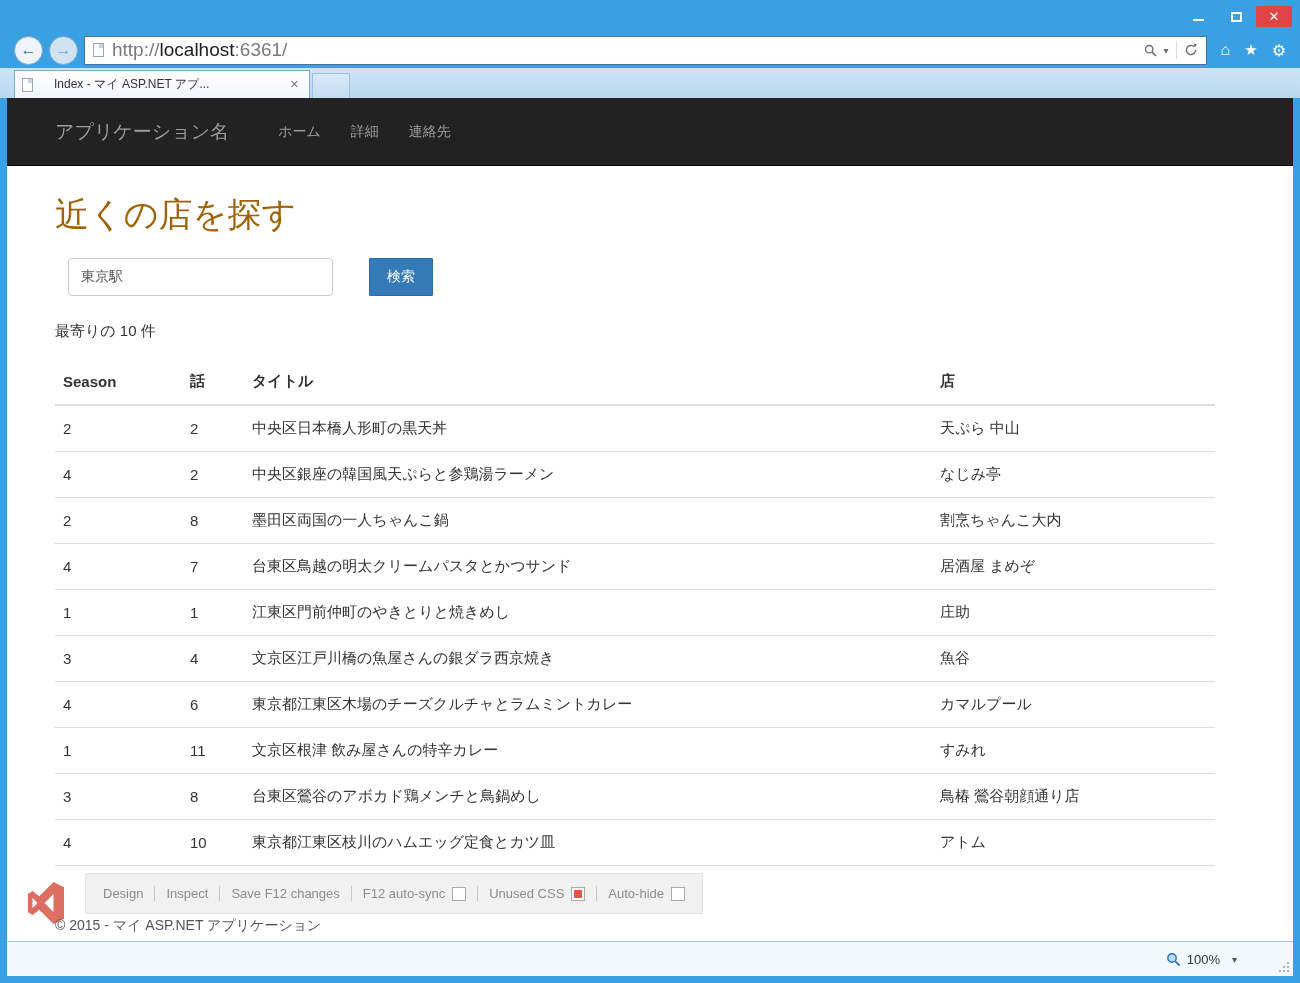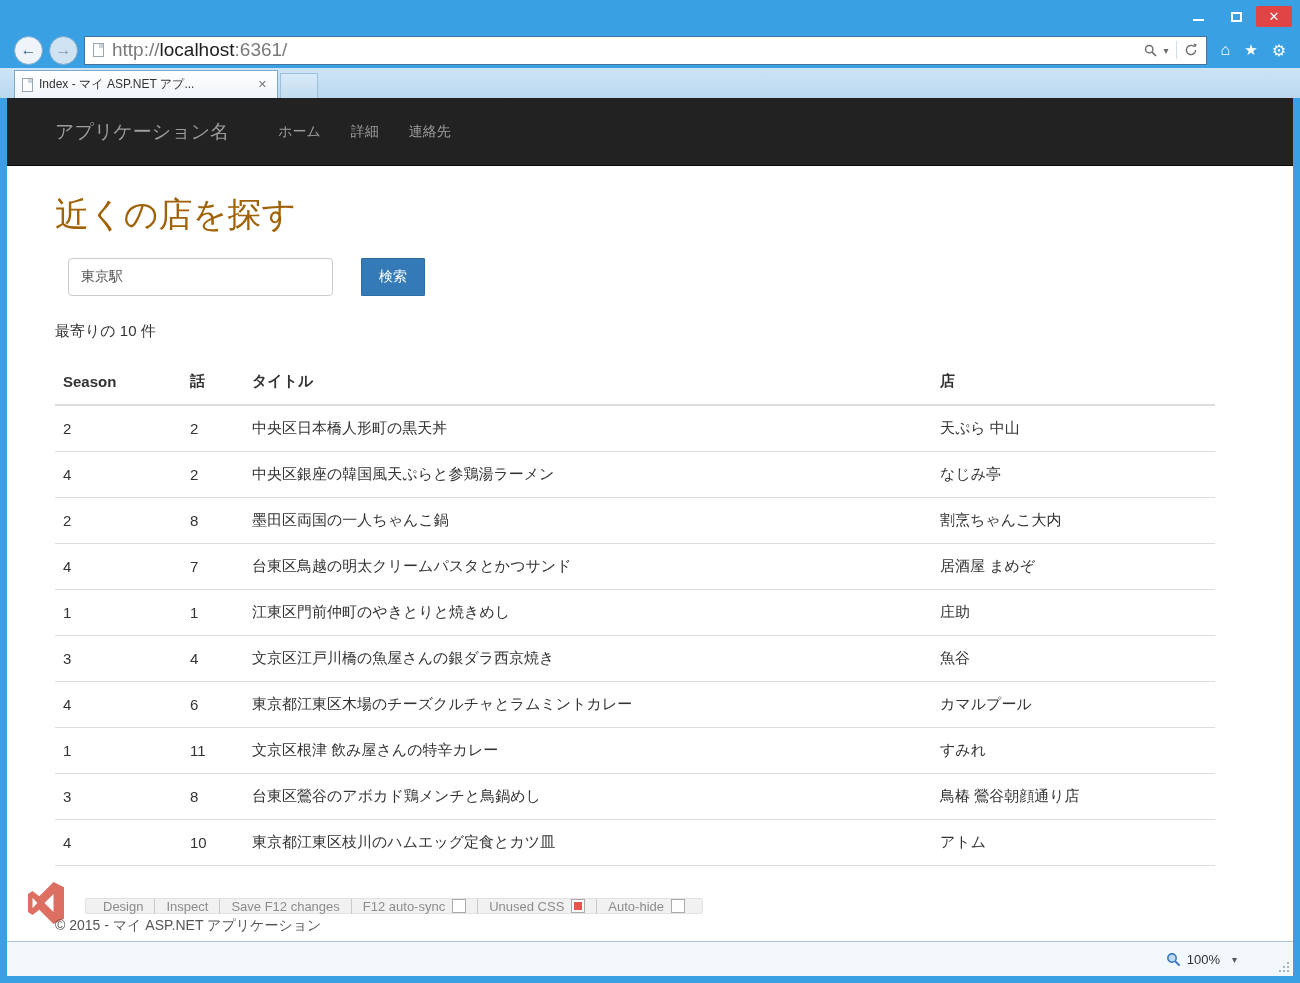--- a/index.html
+++ b/index.html
@@ -28,55 +28,55 @@
   .url-dim { color:#7a7a7a; }
   .url-host { color:#1d1d1d; }
   .addr-icons { display:flex; align-items:center; gap:7px; color:#6b6b6b; }
   .addr-caret { font-size:10px; color:#6b6b6b; }
   .addr-sep { width:1px; height:18px; background:#d5dde4; }
   .chrome-icons { display:flex; align-items:center; gap:14px; margin-left:8px; color:#fff; font-size:16px; }
   .chrome-icons span { cursor:default; }
 
   
   .tab-row { height:30px; background:linear-gradient(#cde4f6,#b9d8ee); display:flex; align-items:flex-end; padding-left:14px; }
-  .tab { width:264px; height:28px; background:linear-gradient(#ffffff,#f0f5fa); border:1px solid #7ea9cd; border-bottom:none;
-         display:flex; align-items:center; padding:12px 7px; gap:6px; }
+  .tab { width:296px; height:28px; background:linear-gradient(#ffffff,#f0f5fa); border:1px solid #7ea9cd; border-bottom:none;
+         display:flex; align-items:center; padding:12px 7px; gap:21px; }
   .tab-title { font-size:12px; color:#333; flex:1; white-space:nowrap; overflow:hidden; }
   .tab-close { font-size:11px; color:#777; padding:0 3px; }
   .newtab { width:38px; height:25px; margin-left:2px; background:linear-gradient(#d9eaf8,#c2dcf0); border:1px solid #9cc0dd; border-bottom:none; }
 
   
   .viewport { position:relative; background:#fff; height:843px; margin:0 7px; overflow:hidden; }
 
   .navbar { background:#222; border-bottom:1px solid #080808; height:68px; display:flex; align-items:center; padding-left:48px; }
   .brand { color:#9d9d9d; font-size:19px; margin-right:34px; }
   .nav-links { display:flex; align-items:center; }
   .nav-link { color:#9d9d9d; font-size:14px; padding:0 15px; cursor:default; }
 
   .page-container { margin:0 48px; }
   h2.page-title { margin-top:26px; margin-bottom:20px; font-size:34px; font-weight:500; color:#a16207; }
 
-  .search-row { display:flex; align-items:flex-start; gap:28px;padding-left:13px; }
+  .search-row { display:flex; align-items:flex-start; gap:36px;padding-left:13px; }
   .search-input { width:265px; height:38px; border:1px solid #ccc; border-radius:4px; padding:0 12px; font-size:14px; color:#555;
                   font-family:"Liberation Sans","DejaVu Sans",sans-serif; }
   .search-btn { height:38px; padding:0 17px; background:#337ab7; border:1px solid #2e6da4; border-radius:1px; color:#fff; font-size:14px;
                 font-family:"Liberation Sans","DejaVu Sans",sans-serif; cursor:pointer; }
 
   .results-label { margin-top:26px; font-size:15px; color:#333; }
 
   table.shops { width:1160px; margin-top:18px; border-collapse:collapse; table-layout:fixed; }
   table.shops th { text-align:left; font-size:15px; color:#333; font-weight:bold; padding:13px 8px; border-bottom:2px solid #ddd; }
   table.shops td { text-align:left; font-size:15px; color:#333; padding:13px 8px; border-bottom:1px solid #ddd; }
   .col-season { width:127px; } .col-ep { width:62px; } .col-title { width:688px; } .col-shop { width:auto; }
 
   .footer-text { position:absolute; left:48px; bottom:6px; font-size:14px; color:#555; }
 
   
   .vs-logo { position:absolute; left:21px; bottom:17px; width:36px; height:42px; }
-  .vs-toolbar { position:absolute; left:78px; bottom:27px; height:16px; display:flex; align-items:center;
+  .vs-toolbar { position:absolute; left:78px; bottom:27px; height:41px; display:flex; align-items:center;
                 background:rgba(240,240,240,0.92); border:1px solid #e2e2e2; border-radius:2px; padding:0 6px; }
   .vs-item, .vs-group { display:flex; align-items:center; font-size:13px; color:#8c8c8c; padding:0 11px; height:16px; cursor:default; }
   .vs-sep { width:1px; height:15px; background:#c9c9c9; }
   .vs-checkbox { width:14px; height:14px; border:1px solid #ababab; background:#fff; margin-left:7px; display:inline-flex; align-items:center; justify-content:center; }
   .vs-checkbox.checked::after { content:""; width:8px; height:8px; background:#e2574c; display:block; }
 
   
   .statusbar { position:relative; height:35px; margin:0 7px; background:#f3f8fc; border-top:1px solid #a9c6de;
                display:flex; align-items:center; justify-content:flex-end; padding-right:56px; }
   .zoom-control { display:flex; align-items:center; gap:6px; font-size:13px; color:#333; cursor:default; }

